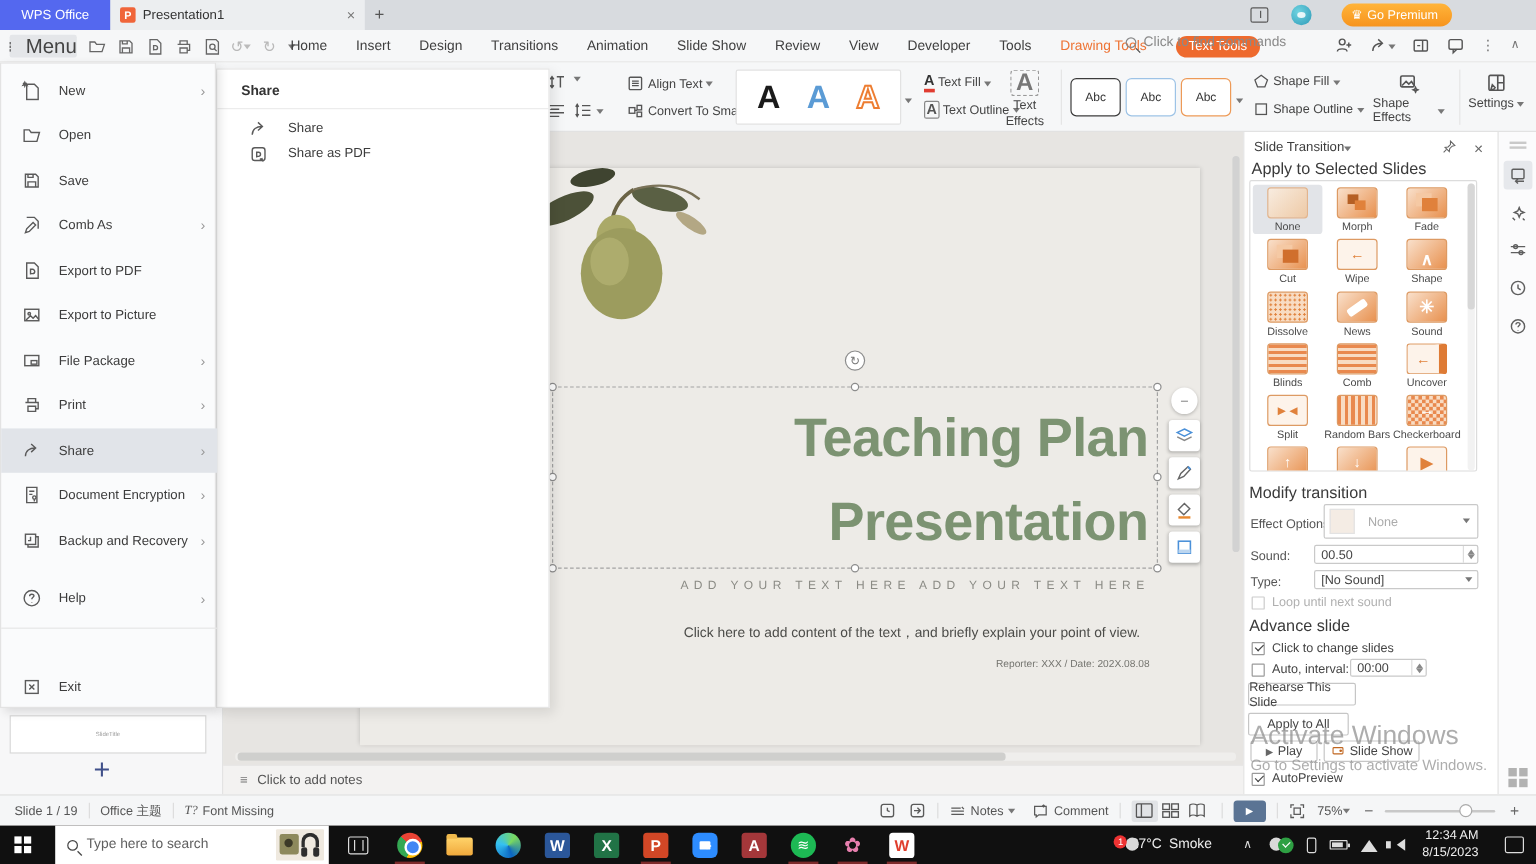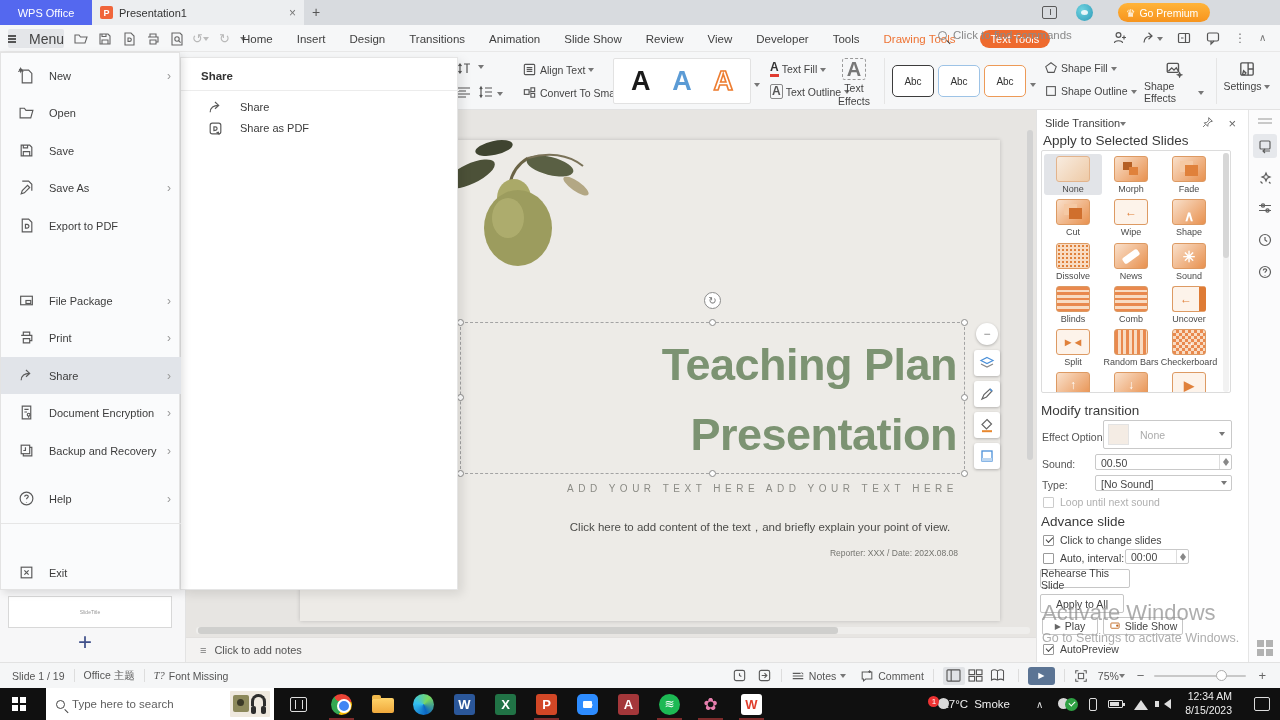--- a/index.html
+++ b/index.html
@@ -14,21 +14,21 @@
 .picon{width:13px;height:13px;background:#f0653a;border-radius:2px;color:#fff;font-size:9px;font-weight:bold;display:flex;align-items:center;justify-content:center}
 .tclose{margin-left:auto;color:#777;font-size:12px}
 .newtab{position:absolute;left:312px;top:4px;font-size:14px;color:#555}
 .winswitch{position:absolute;left:1042px;top:6px;width:15px;height:13px;border:1.3px solid #5a5a5a;border-radius:2px}
 .winswitch:after{content:"";position:absolute;left:3px;top:2px;width:4px;height:6px;border-right:1.3px solid #5a5a5a}
 .avatar{position:absolute;left:1076px;top:4px;width:17px;height:17px;border-radius:50%;background:radial-gradient(circle at 35% 35%,#6fd3e0,#2e9ab8);}
 .avatar:after{content:"";position:absolute;left:5px;top:6px;width:7px;height:5px;border-radius:50%;background:#fff;opacity:.85}
 .premium{position:absolute;left:1118px;top:3px;height:19px;padding:0 12px 0 8px;border-radius:10px;background:linear-gradient(#ffb43a,#f7941d);color:#fff;display:flex;align-items:center;gap:4px;font-size:10.5px}
 
 .menubar{position:absolute;left:0;top:25px;width:1280px;height:27px;background:#f6f7f8;border-bottom:1px solid #e8e8e8;display:flex;align-items:center}
-.menubtn{position:absolute;left:8px;top:4px;width:56px;height:19px;background:#e4e6e9;border-radius:2px;display:flex;align-items:center;justify-content:center;gap:13px;font-size:14px;color:#444}
+.menubtn{position:absolute;left:8px;top:4px;width:56px;height:19px;background:#e4e6e9;border-radius:2px;display:flex;align-items:center;justify-content:center;gap:13px;font-size:17px;color:#444}
 .ham{width:10px;height:2px;background:#555;box-shadow:0 3px 0 #555,0 -3px 0 #555}
 .qat{position:absolute;left:72px;top:5px;display:flex;gap:7px;align-items:center}
 .qat .qi{width:17px;height:17px;display:flex;align-items:center;justify-content:center}
 .gly{font-size:13px;color:#777;line-height:1}
 .dis{color:#b9b9b9}
 .tabs{position:absolute;left:242px;top:0;height:27px;display:flex;align-items:center;gap:24px;font-size:11.5px;color:#3f3f3f}
 .tabs .orange{color:#ee7435}
 .ttpill{background:#ee6a2e;color:#fff;border-radius:10px;padding:3px 11px;font-size:11px}
 .cmds{position:absolute;left:938px;top:4px;display:flex;align-items:center;gap:6px}
 .cmdsearch{border:none;background:transparent;outline:none;font-size:11.5px;color:#333;width:145px;font-family:"Liberation Sans",sans-serif}
@@ -704,28 +704,36 @@
         <svg class="mic" viewBox="0 0 16 16">
           <path d="M3 3h8l2 2v8H3z M5 9h6v4H5z M5 3h4v2.5H5z"></path>
         </svg>
         <span>Save</span>
       </div>
     <div class="mi" style="top:116px">
         <svg class="mic" viewBox="0 0 16 16">
           <path d="M4 2h6l3 3v6"></path>
           <path d="M3 14l1-3 5-5 2 2-5 5z"></path>
         </svg>
-        <span>Save As</span>
+        <span>Comb As</span>
         <span class="mar">›</span>
       </div>
     <div class="mi" style="top:154px">
         <svg class="mic" viewBox="0 0 16 16">
           <path d="M4 2h6l3 3v9H4z M7 11V7h1.6a1.7 1.7 0 010 3.4H7"></path>
         </svg>
         <span>Export to PDF</span>
+      </div>
+    <div class="mi" style="top:191px">
+        <svg class="mic" viewBox="0 0 16 16">
+          <rect x="2.5" y="3.5" width="11" height="9"></rect>
+          <circle cx="6" cy="7" r="1"></circle>
+          <path d="M3.5 12l3.5-3.5 2 2 2-2 2.5 3"></path>
+        </svg>
+        <span>Export to Picture</span>
       </div>
     <div class="mi" style="top:229px">
         <svg class="mic" viewBox="0 0 16 16">
           <rect x="2.5" y="4" width="11" height="8"></rect>
           <rect x="7.5" y="8" width="4.5" height="2.8"></rect>
         </svg>
         <span>File Package</span>
         <span class="mar">›</span>
       </div>
     <div class="mi" style="top:266px">

